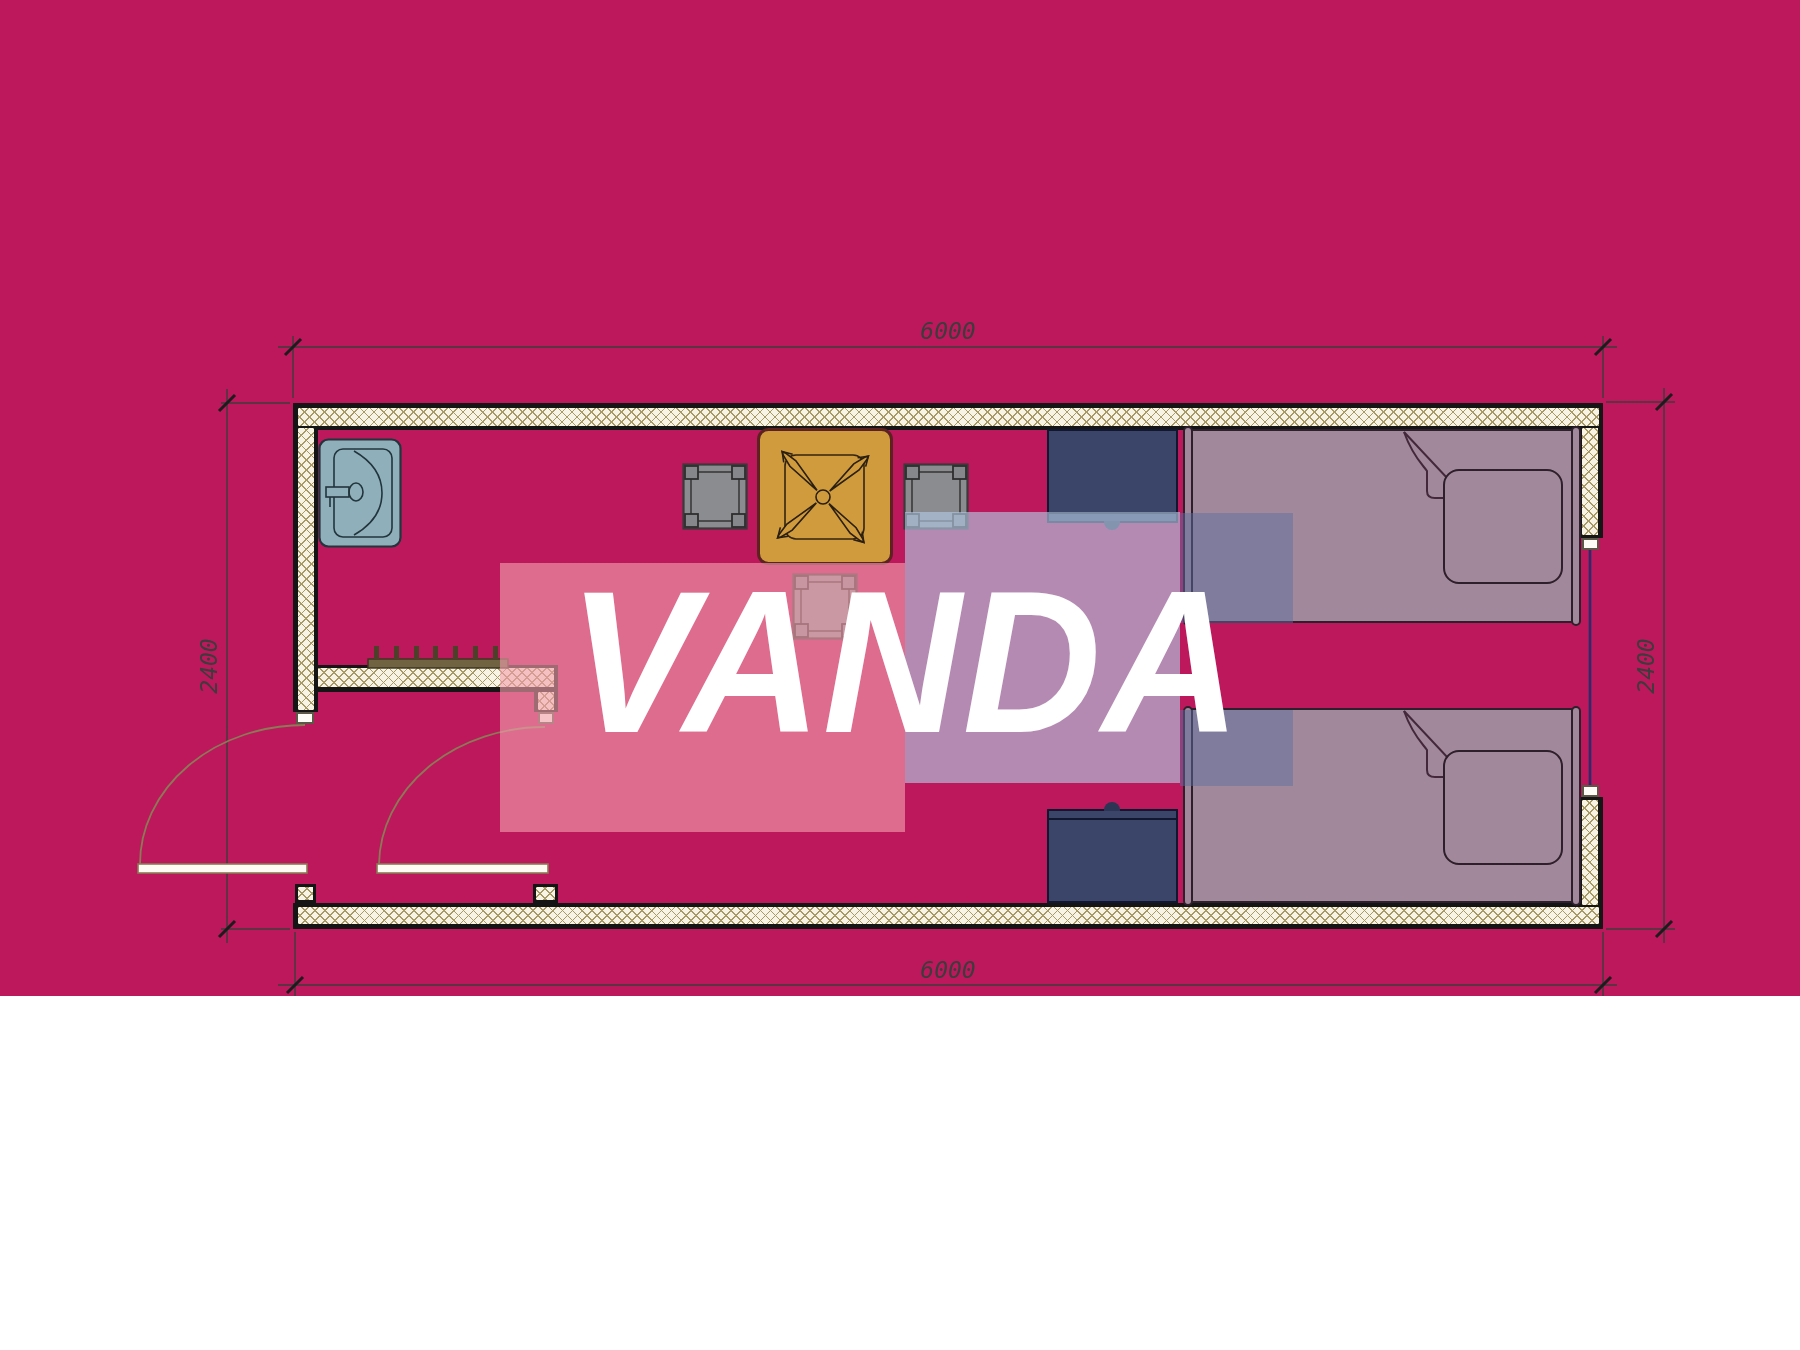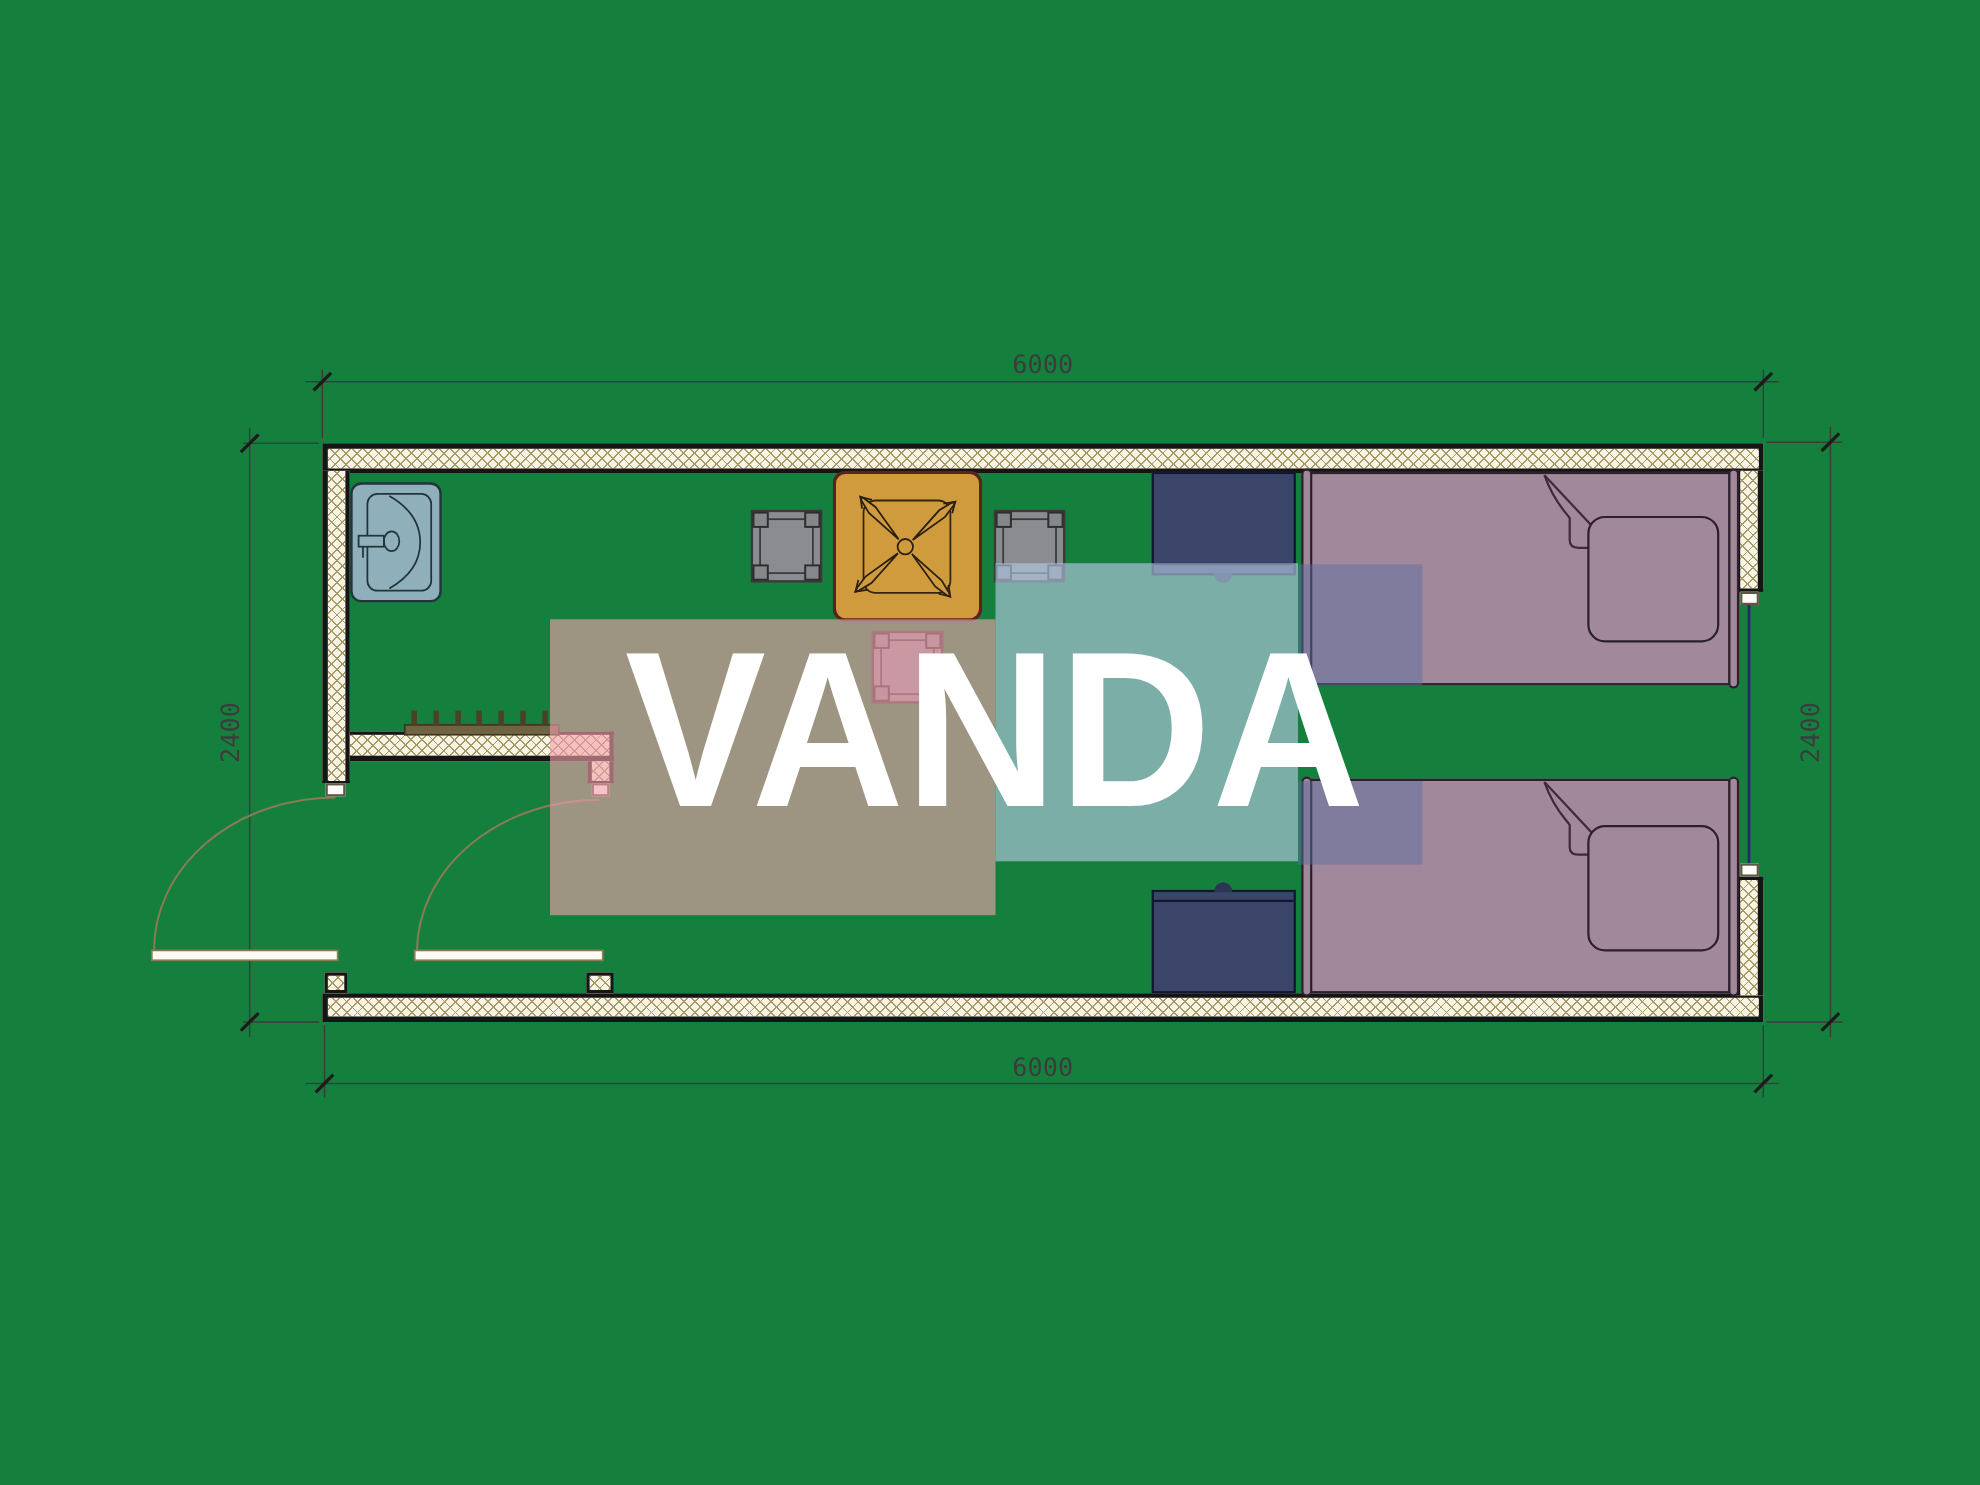--- a/index.html
+++ b/index.html
@@ -1,17 +1,17 @@
 <!DOCTYPE html>
 <html><head>
 <meta charset="utf-8">
 <style>
   html,body{margin:0;padding:0;background:#ffffff;}
-  #stage{position:relative;width:1800px;height:1350px;background:#15803d;overflow:hidden;
-         font-family:"DejaVu Sans","Liberation Sans",sans-serif;}
+  #stage{position:relative;width:1800px;height:996px;background:#be185d;overflow:hidden;
+         font-family:"DejaVu Sans","Liberation Sans",sans-serif;font-style:italic;}
   .abs{position:absolute;}
   
   .hatch{
     background-color:#f8f4e5;
     background-image:
       repeating-linear-gradient(45deg,#a79a66 0,#a79a66 1.2px,transparent 1.2px,transparent 7px),
       repeating-linear-gradient(135deg,#a79a66 0,#a79a66 1.2px,transparent 1.2px,transparent 7px);
   }
   .wall{box-sizing:border-box;z-index:2;}
   .jamb{box-sizing:border-box;background:#fdfcf6;border:2px solid #5d5747;z-index:2;}

